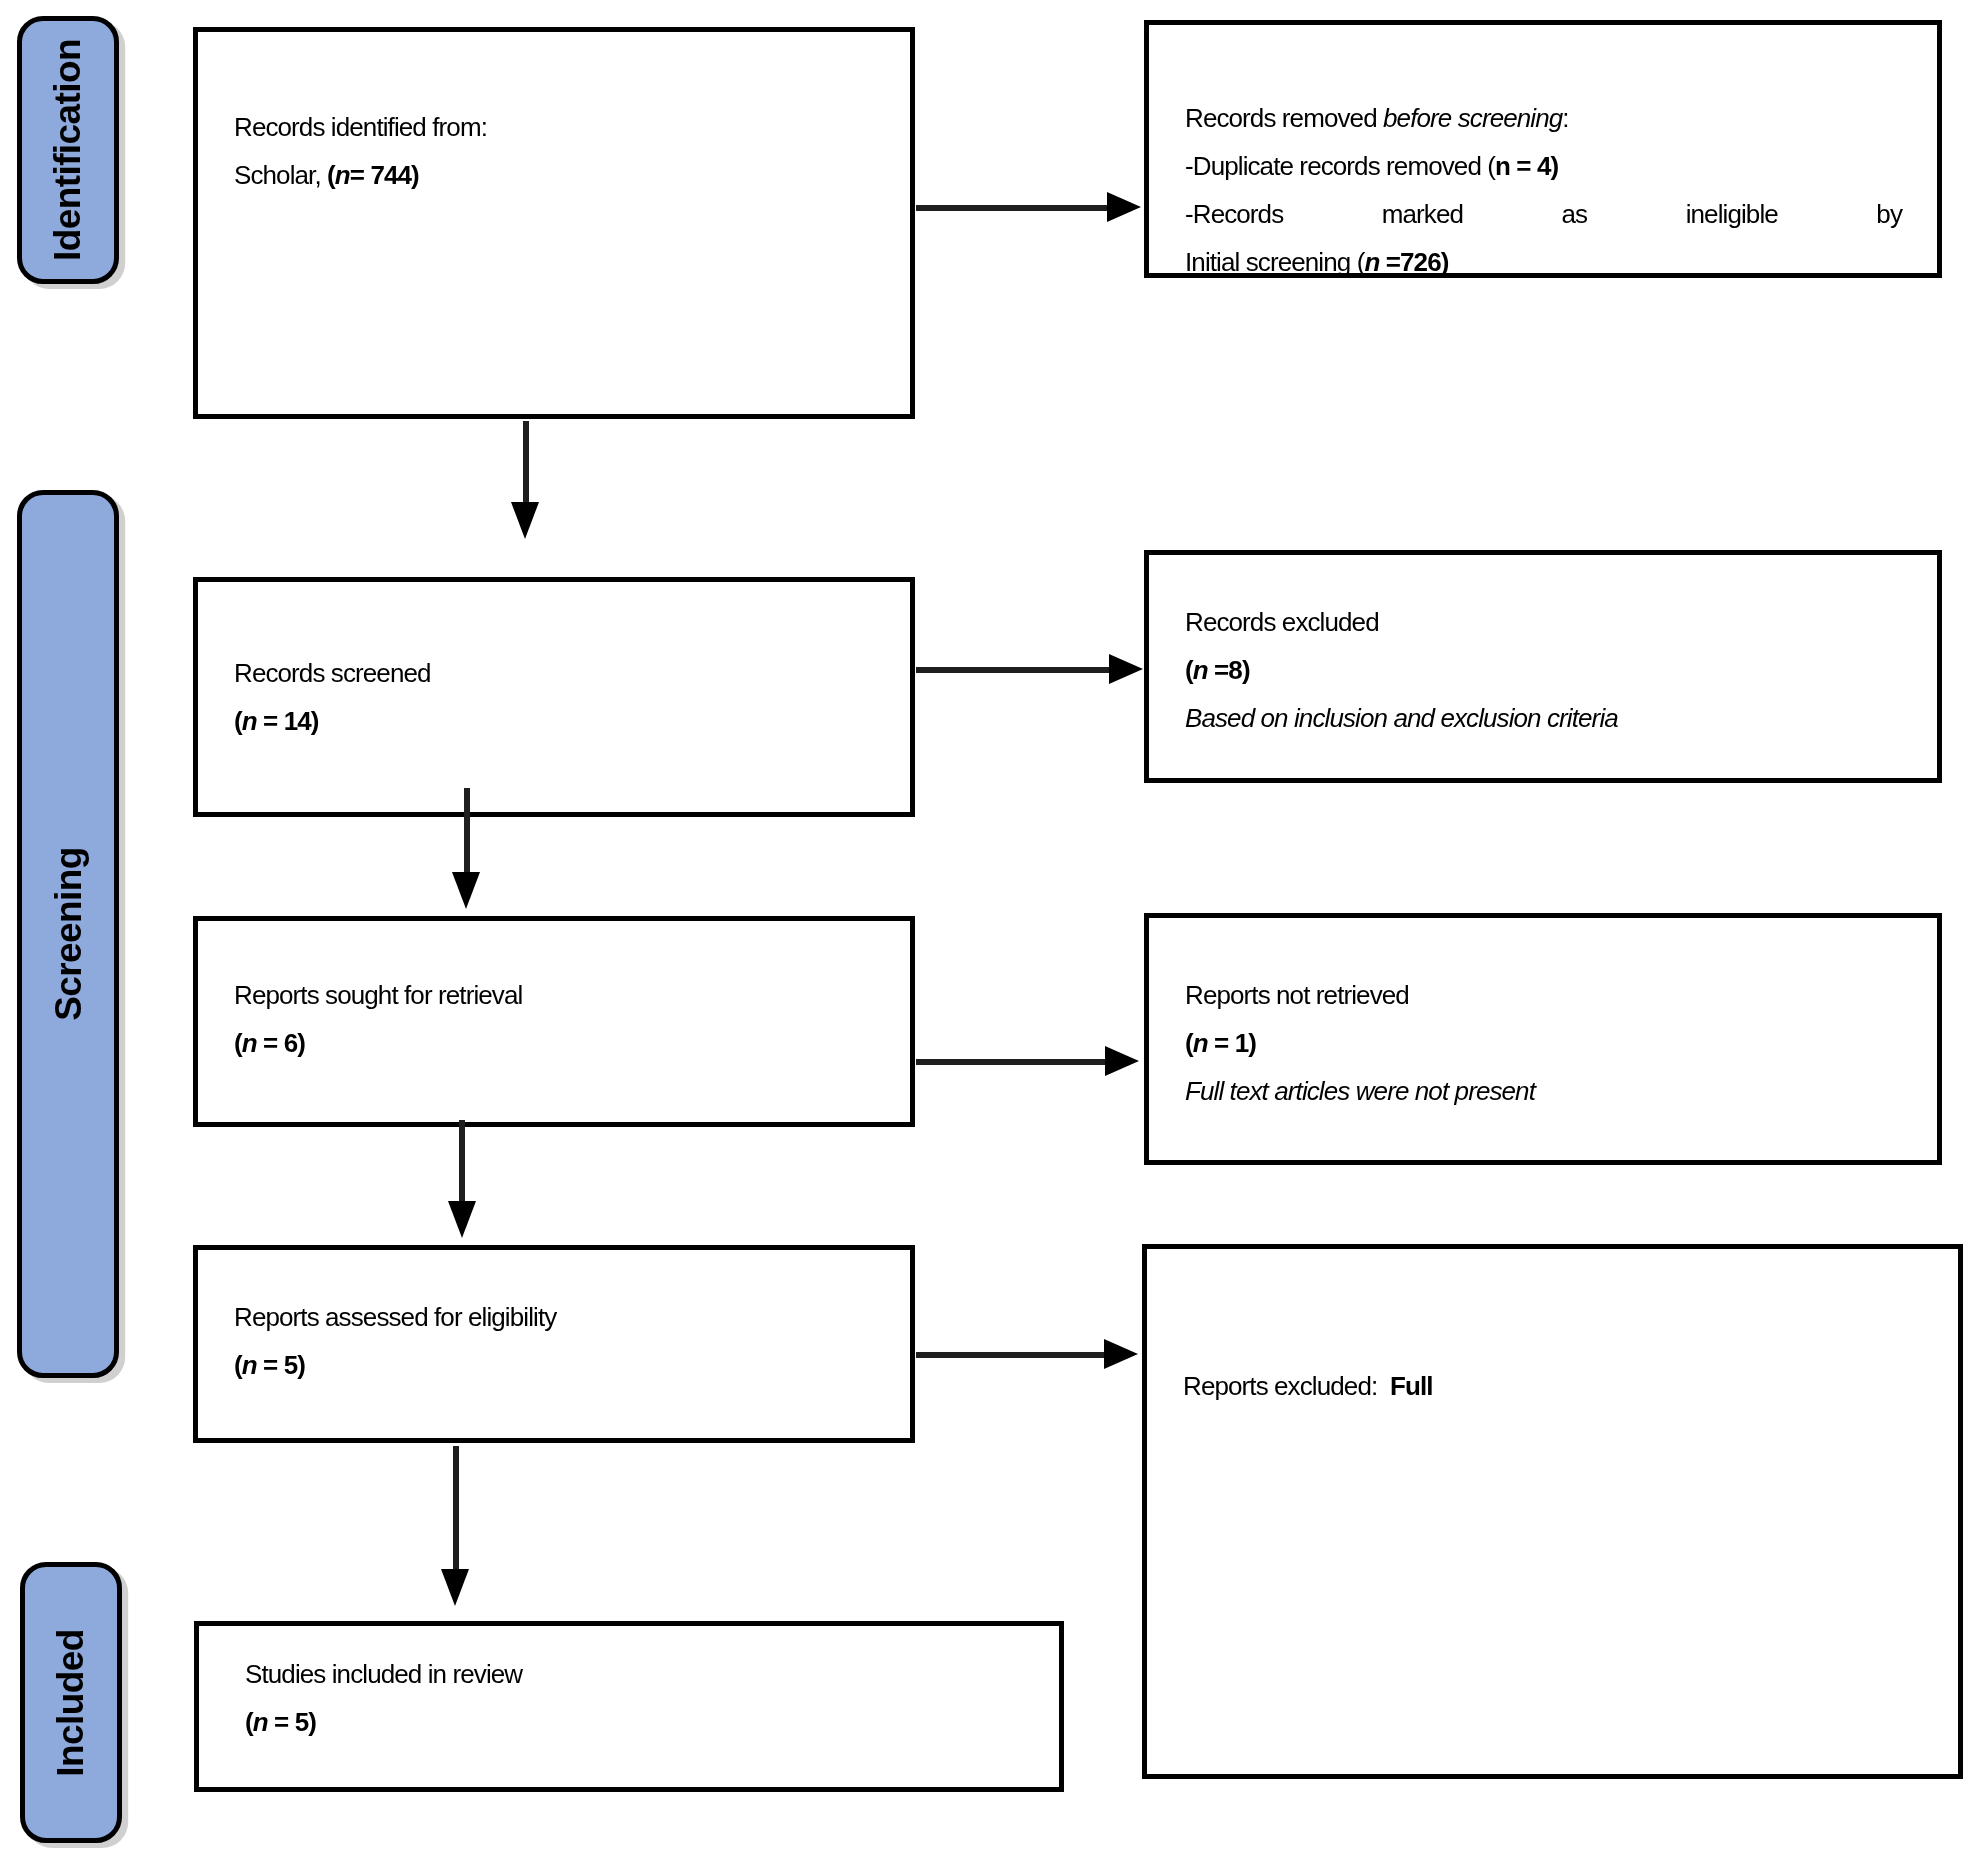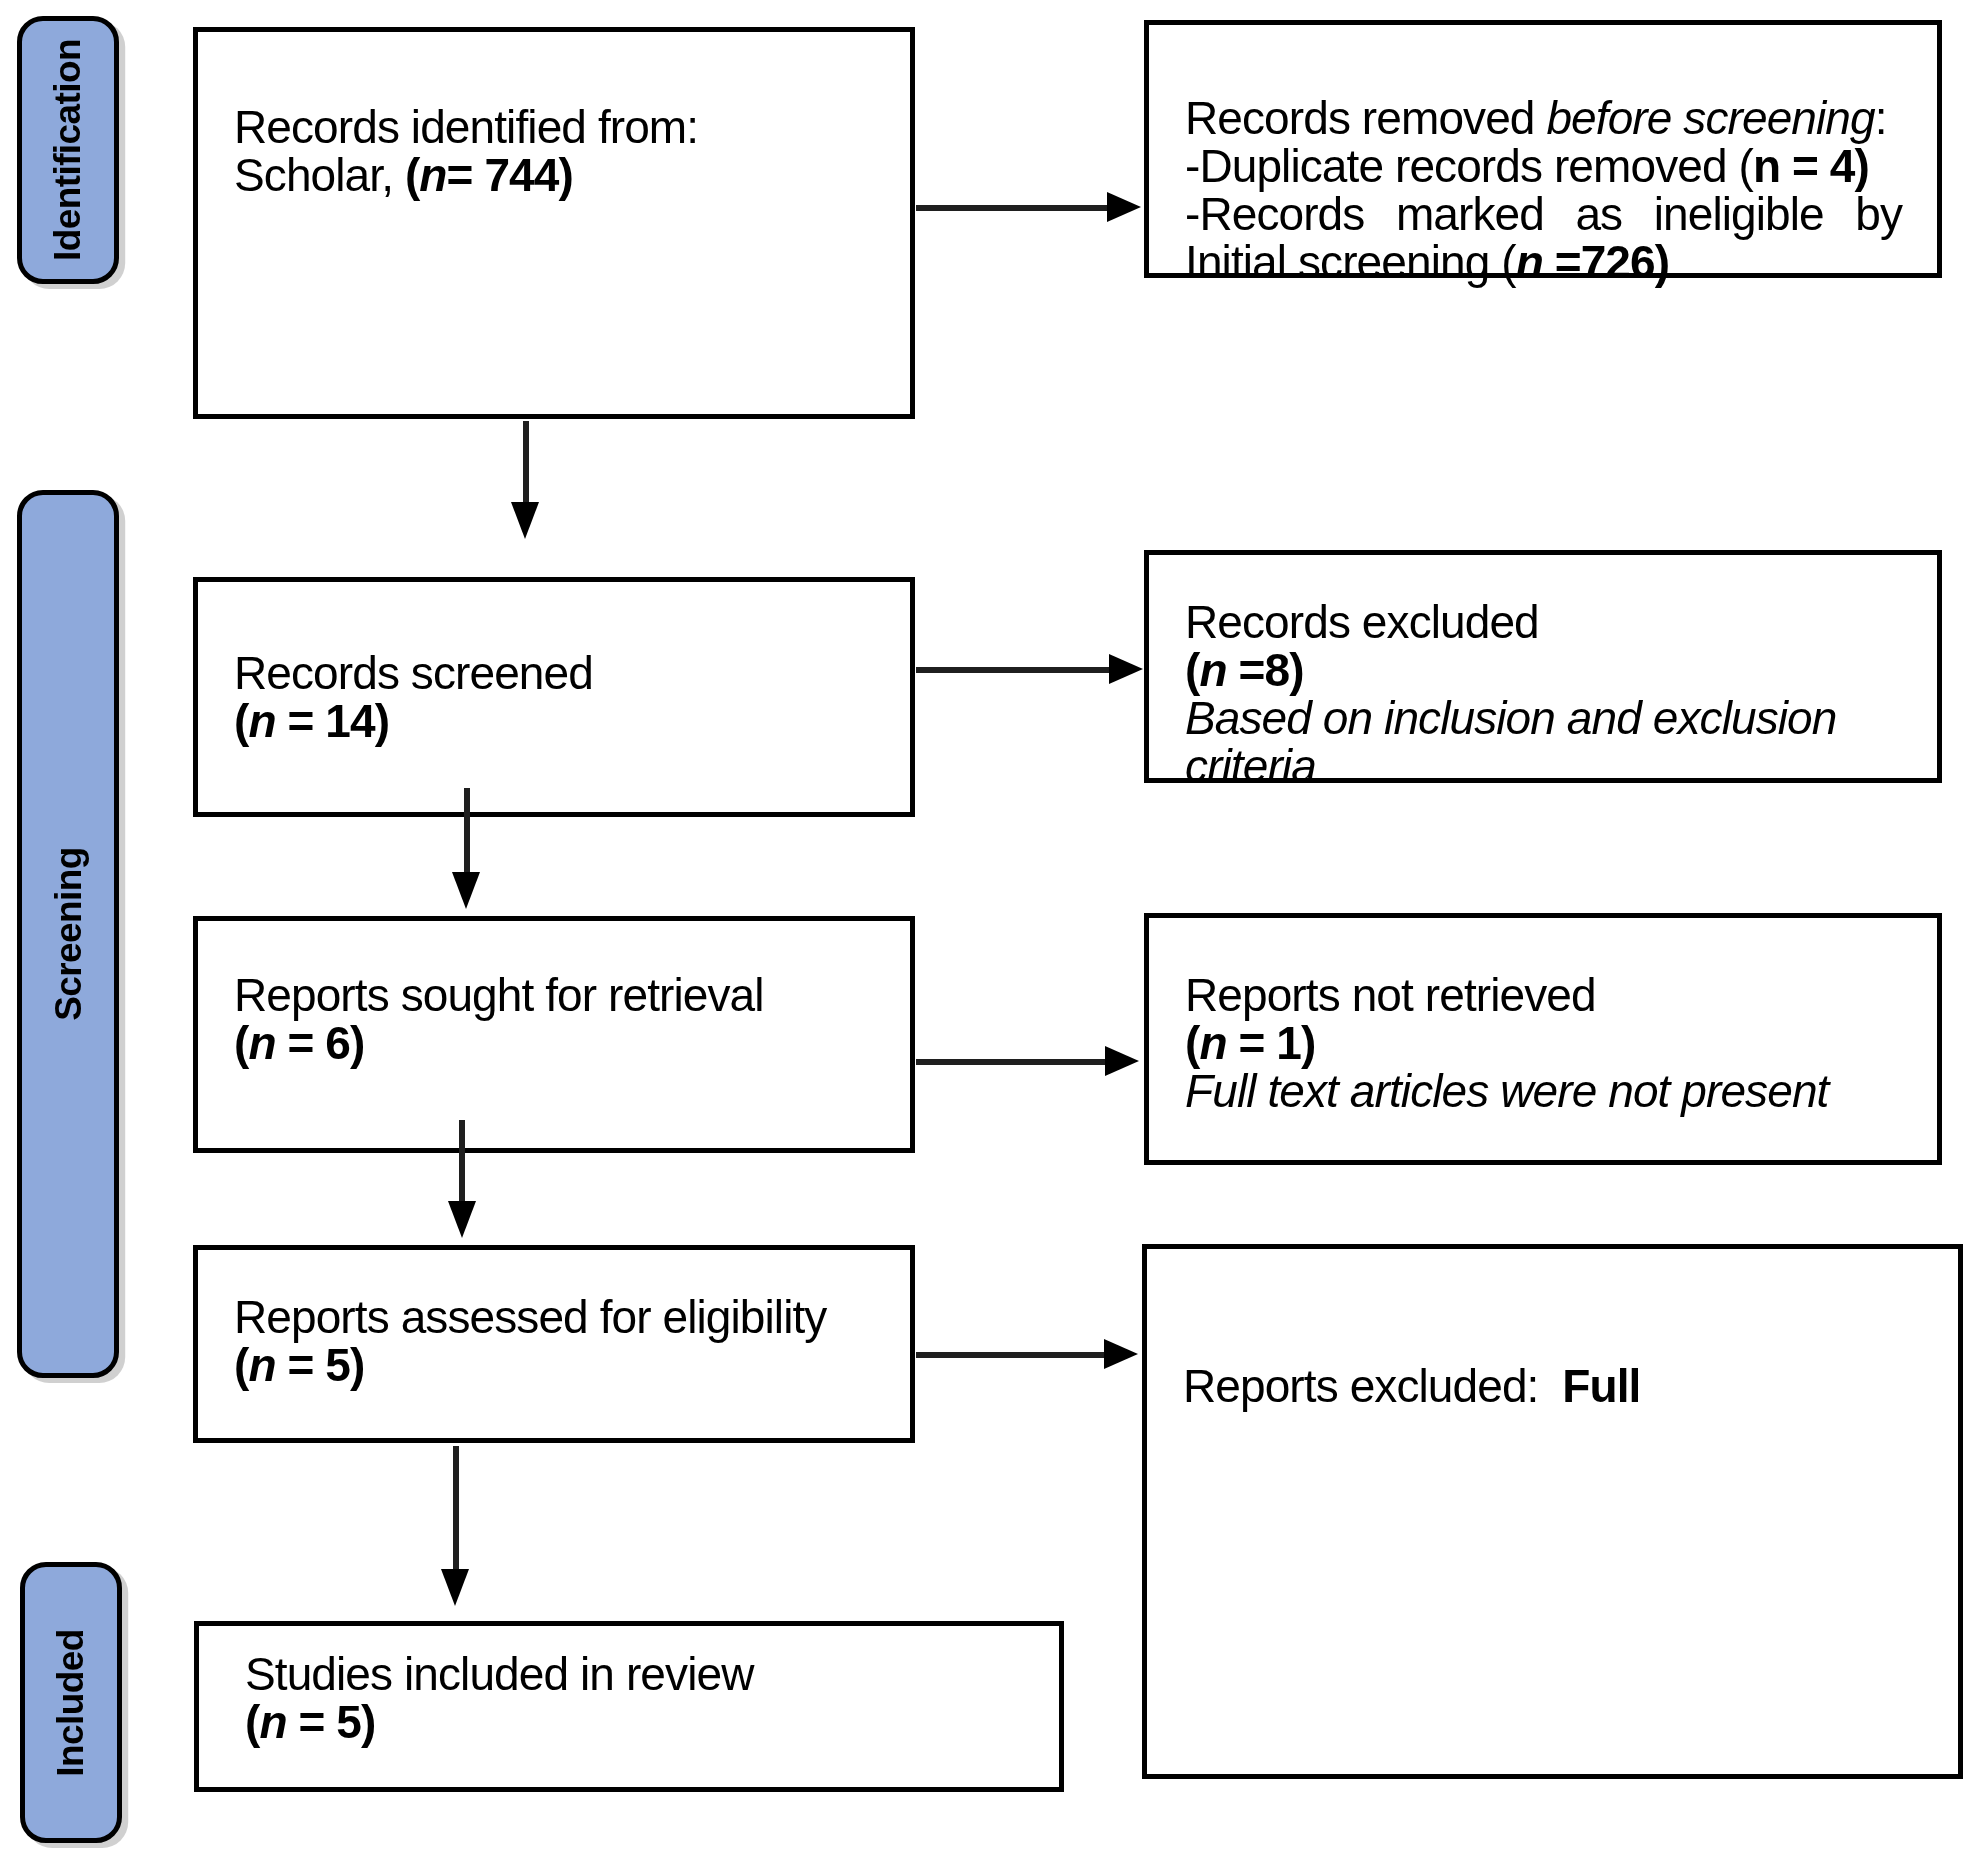--- a/index.html
+++ b/index.html
@@ -33,33 +33,33 @@
   .s1{left:17.4px;top:15.5px;width:102px;height:268px;}
   .s2{left:17.4px;top:490px;width:102px;height:888px;}
   .s3{left:20px;top:1562px;width:102px;height:281px;}
 
   
   .box{
     position:absolute;
     background:#fff;
     border:5.6px solid #000;
     box-sizing:border-box;
-    font-size:46px;
+    font-size:26px;
     line-height:48px;
     letter-spacing:-0.9px;
   }
   .line{white-space:pre-wrap;}
   .seg-b{font-weight:bold;}
   .seg-i{font-style:italic;}
   .seg-bi{font-weight:bold;font-style:italic;}
   .justify-line{text-align:justify;text-align-last:justify;}
 
   .l1{left:193px;top:27px;width:722px;height:392px;padding:71px 25px 0 36px;}
   .l2{left:193px;top:577px;width:722px;height:240px;padding:67px 25px 0 36px;}
-  .l3{left:193px;top:916px;width:722px;height:237px;padding:50px 25px 0 36px;}
+  .l3{left:193px;top:916px;width:722px;height:211px;padding:50px 25px 0 36px;}
   .l4{left:193px;top:1245px;width:722px;height:198px;padding:43px 25px 0 36px;}
   .l5{left:194px;top:1621px;width:870px;height:171px;padding:23.6px 25px 0 46px;}
   .r1{left:1144px;top:20px;width:798px;height:258px;padding:69px 35px 0 36px;}
   .r2{left:1144px;top:550px;width:798px;height:233px;padding:43px 17.4px 0 36px;}
   .r3{left:1144px;top:913px;width:798px;height:252px;padding:53px 17.4px 0 36px;}
   .r4{left:1142px;top:1244px;width:821px;height:535px;padding:113px 17.4px 0 36px;}
 
   
   .vline{position:absolute;width:5.6px;background:var(--arrow,#1f1f1f);}
   .vhead{position:absolute;width:0;height:0;

